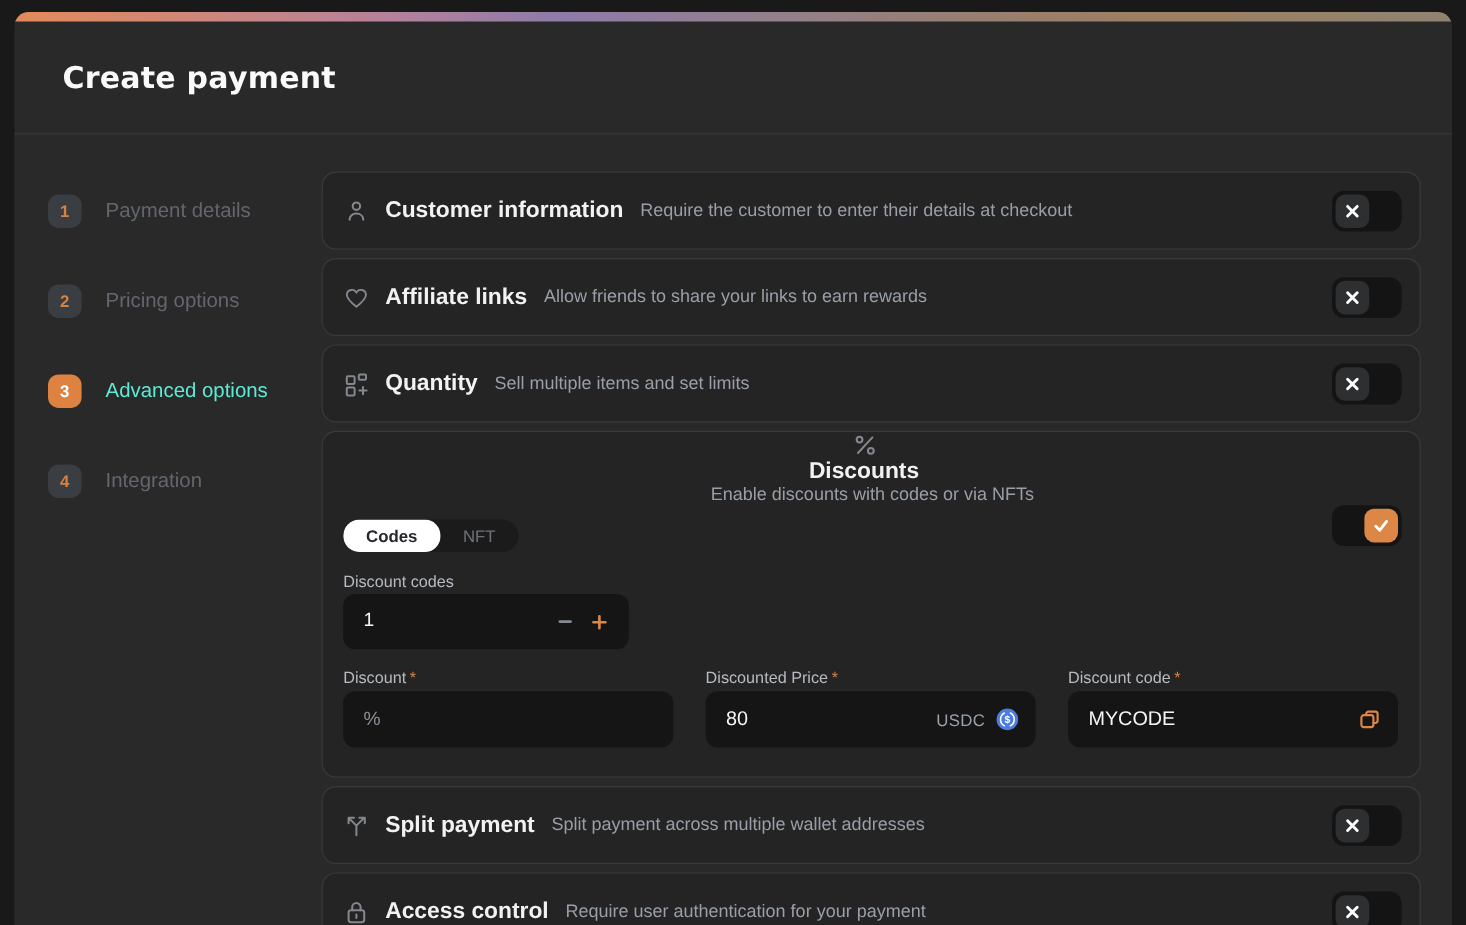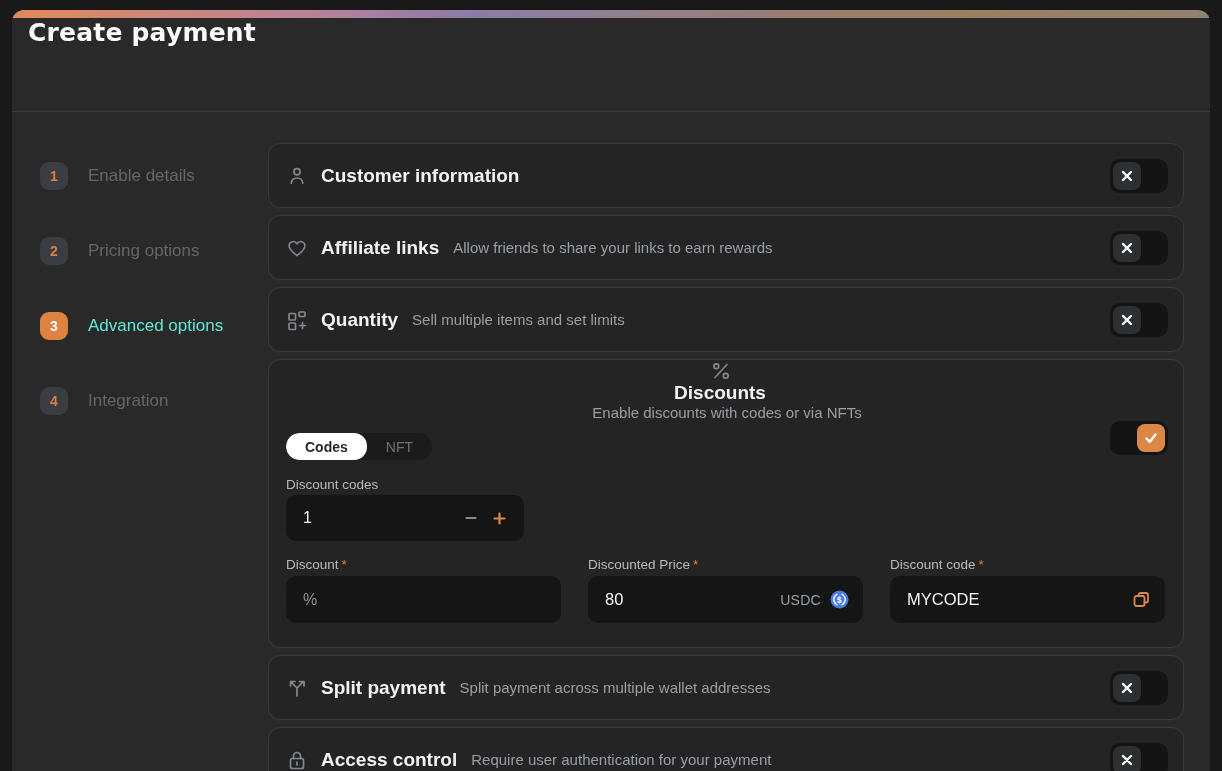--- a/index.html
+++ b/index.html
@@ -5,21 +5,21 @@
   * { margin:0; padding:0; box-sizing:border-box; }
   html,body { width:1222px; height:771px; overflow:hidden; background:#191919;
     font-family:"Liberation Sans", sans-serif; }
 
   .modal { position:absolute; left:12px; top:10px; width:1198px; height:761px;
     background:#292929; border-radius:12px 12px 0 0; overflow:hidden; }
 
   .gradient-bar { height:8px; width:100%; border-radius:12px 12px 0 0;
     background:linear-gradient(90deg,#e28a5a 0%,#cf8779 12%,#b5829b 26%,#8d7ba8 38%,#92808d 52%,#987e6e 68%,#9c8062 80%,#8f8371 100%); }
 
-  .modal-header { height:93px; display:flex; padding:0 16px; }
+  .modal-header { height:93px; display:flex; align-items:center; padding:0 40px; }
   .modal-header h1 { font-family:"DejaVu Sans", sans-serif; font-weight:800;
     font-size:25px; color:#fafafa; letter-spacing:.2px; }
 
   .divider { height:1px; background:#3a3a3a; }
 
   .modal-body { display:flex; height:659px; }
 
   
   .sidebar { width:256px; padding:50px 0 0 28px; flex-shrink:0; }
   .step { display:flex; align-items:center; gap:20px; height:28px; margin-bottom:47px; cursor:pointer; }
@@ -84,21 +84,21 @@
   <div class="modal-header">
     <h1>Create payment</h1>
   </div>
   <div class="divider"></div>
 
   <div class="modal-body">
 
     <div class="sidebar">
       <div class="step">
         <span class="step-badge">1</span>
-        <span class="step-label">Enable details</span>
+        <span class="step-label">Payment details</span>
       </div>
       <div class="step">
         <span class="step-badge">2</span>
         <span class="step-label">Pricing options</span>
       </div>
       <div class="step active">
         <span class="step-badge">3</span>
         <span class="step-label">Advanced options</span>
       </div>
       <div class="step">
@@ -110,20 +110,21 @@
     <div class="main">
 
       <div class="card option-row">
         <span class="row-icon">
           <svg width="22" height="22" viewBox="0 0 22 22">
               <circle cx="11" cy="6.8" r="3.1"></circle>
               <path d="M5.3 18.2c0-3.2 2.6-5.2 5.7-5.2s5.7 2 5.7 5.2"></path>
             </svg>
         </span>
         <span class="row-title">Customer information</span>
+        <span class="row-desc">Require the customer to enter their details at checkout</span>
         <button class="toggle">
           <span class="knob">
             <svg class="icon-x" width="12" height="12" viewBox="0 0 12 12">
                 <path d="M2 2 L10 10 M10 2 L2 10" stroke="#fff" stroke-width="2.4" stroke-linecap="round" fill="none"></path>
               </svg>
 
           </span>
         </button>
       </div>
 

